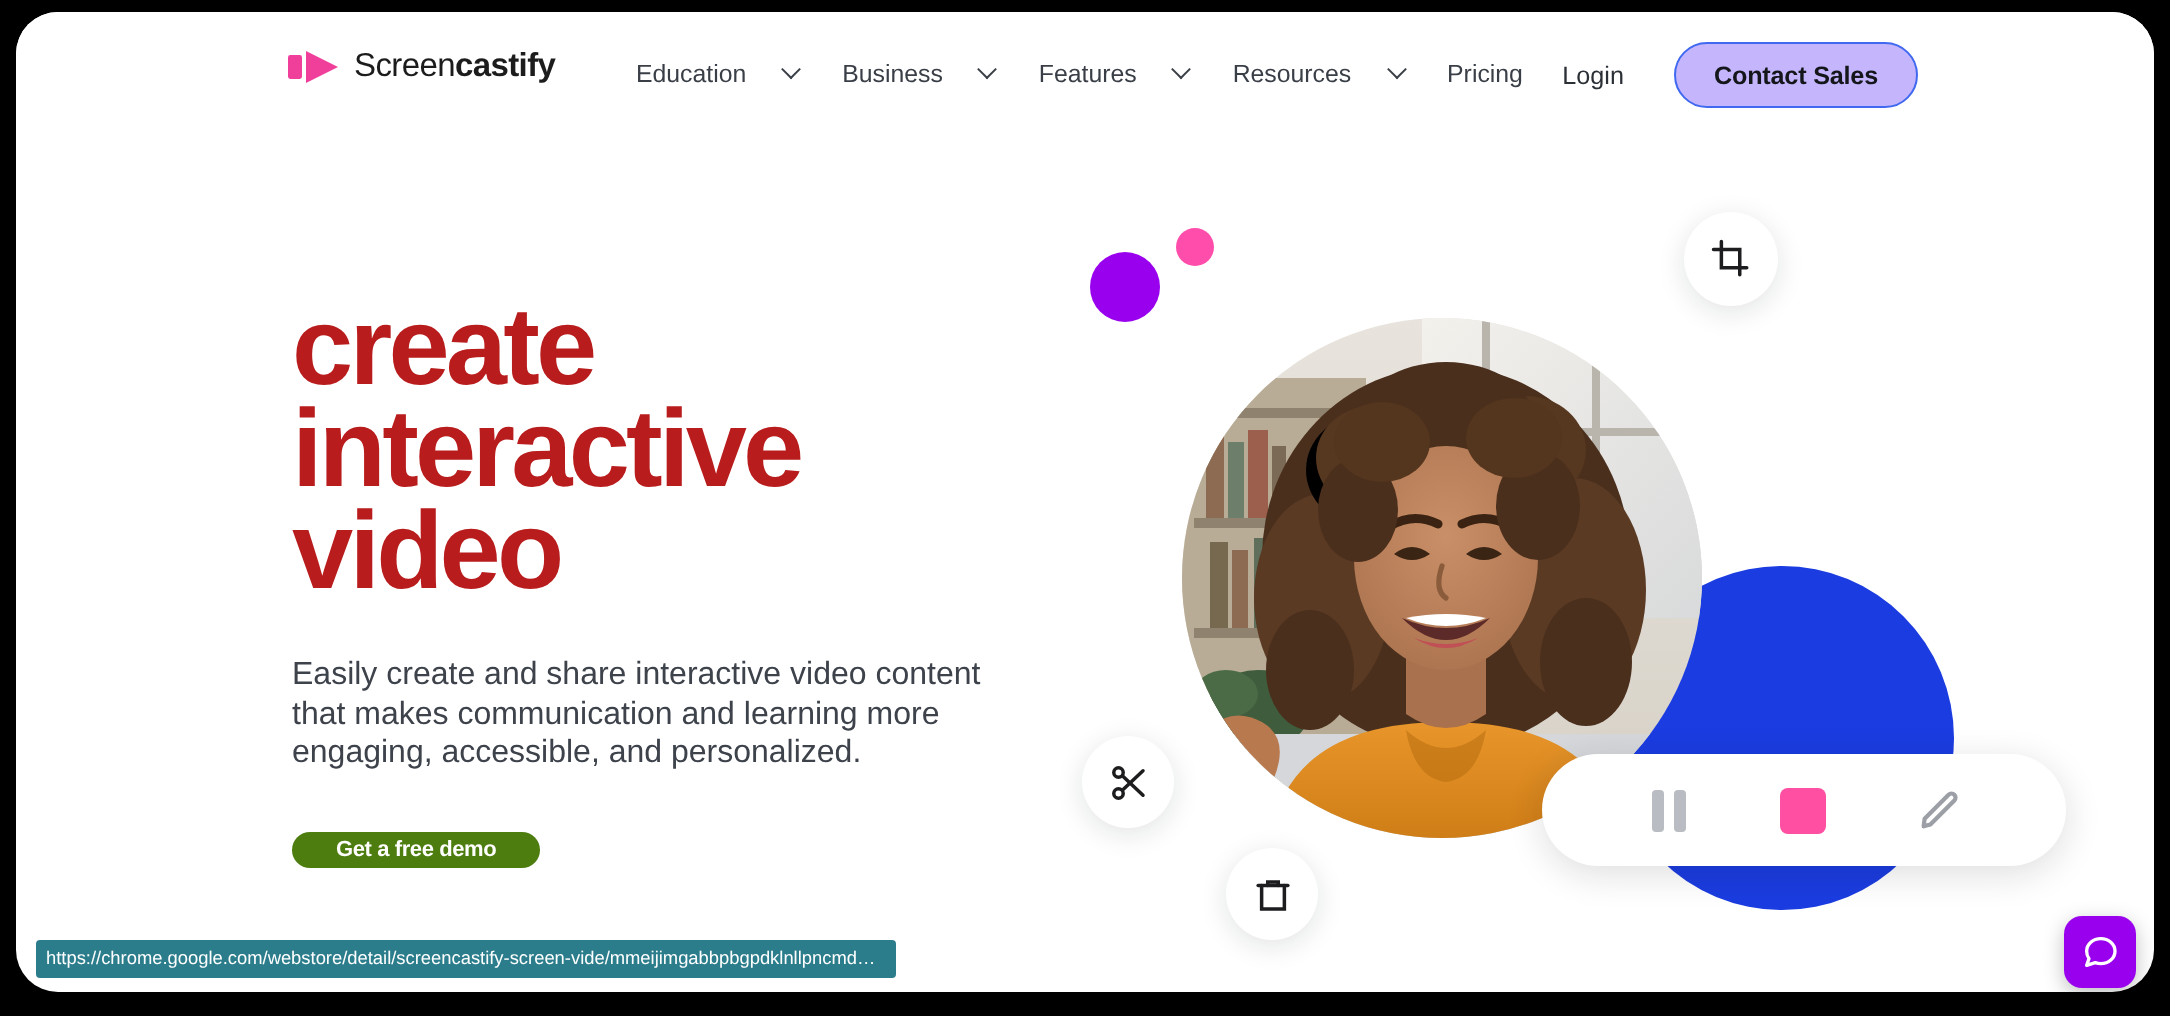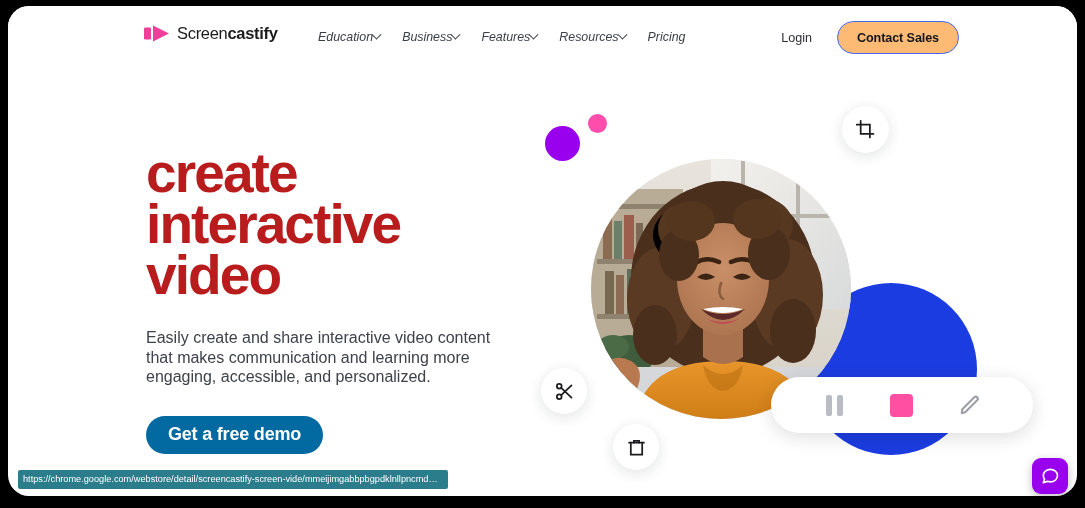--- a/index.html
+++ b/index.html
@@ -59,24 +59,23 @@
     top: 24px;
     display: flex;
     align-items: center;
     gap: 22px;
   }
   .nav-link {
     font-size: 12.4px;
     color: #3a3f47;
     display: flex;
     align-items: center;
-    gap: 0;
-    cursor: pointer;
-    white-space: nowrap;
-    font-style: italic;
+    gap: 19px;
+    cursor: pointer;
+    white-space: nowrap;
   }
   .caret {
     display: inline-block;
     width: 7px; height: 7px;
     border-right: 1.6px solid #3a3f47;
     border-bottom: 1.6px solid #3a3f47;
     transform: rotate(45deg) translate(-2px, -2px);
   }
 
   .nav-right {
@@ -102,21 +101,21 @@
     padding: 0 20px;
     height: 33px;
     font-size: 12.6px;
     font-weight: 700;
     font-family: "Liberation Sans", sans-serif;
     cursor: pointer;
     letter-spacing: -0.1px;
     white-space: nowrap;
   }
   .btn-outline {
-    background: #fdba74;
+    background: #c4b5fd;
     color: #14161a;
     border: 1.6px solid #4169f0;
     border-radius: 22px;
     padding: 0 19px;
     height: 33px;
     font-size: 12.6px;
     font-weight: 700;
     font-family: "Liberation Sans", sans-serif;
     cursor: pointer;
     letter-spacing: -0.1px;
@@ -139,27 +138,27 @@
   }
   .subcopy {
     margin-top: 27px;
     font-size: 16px;
     line-height: 19.5px;
     color: #3d424b;
     width: 352px;
   }
   .btn-demo {
     margin-top: 29px;
-    background: #0369a1;
+    background: #4d7c0f;
     color: #ffffff;
     border: none;
     border-radius: 22px;
-    height: 38px;
+    height: 18px;
     padding: 0 22px;
-    font-size: 18px;
+    font-size: 11px;
     font-weight: 700;
     font-family: "Liberation Sans", sans-serif;
     cursor: pointer;
     letter-spacing: -0.2px;
     white-space: nowrap;
   }
 
   
   .hero-right { position: absolute; left: 0; top: 0; width: 100%; height: 100%; }
 

